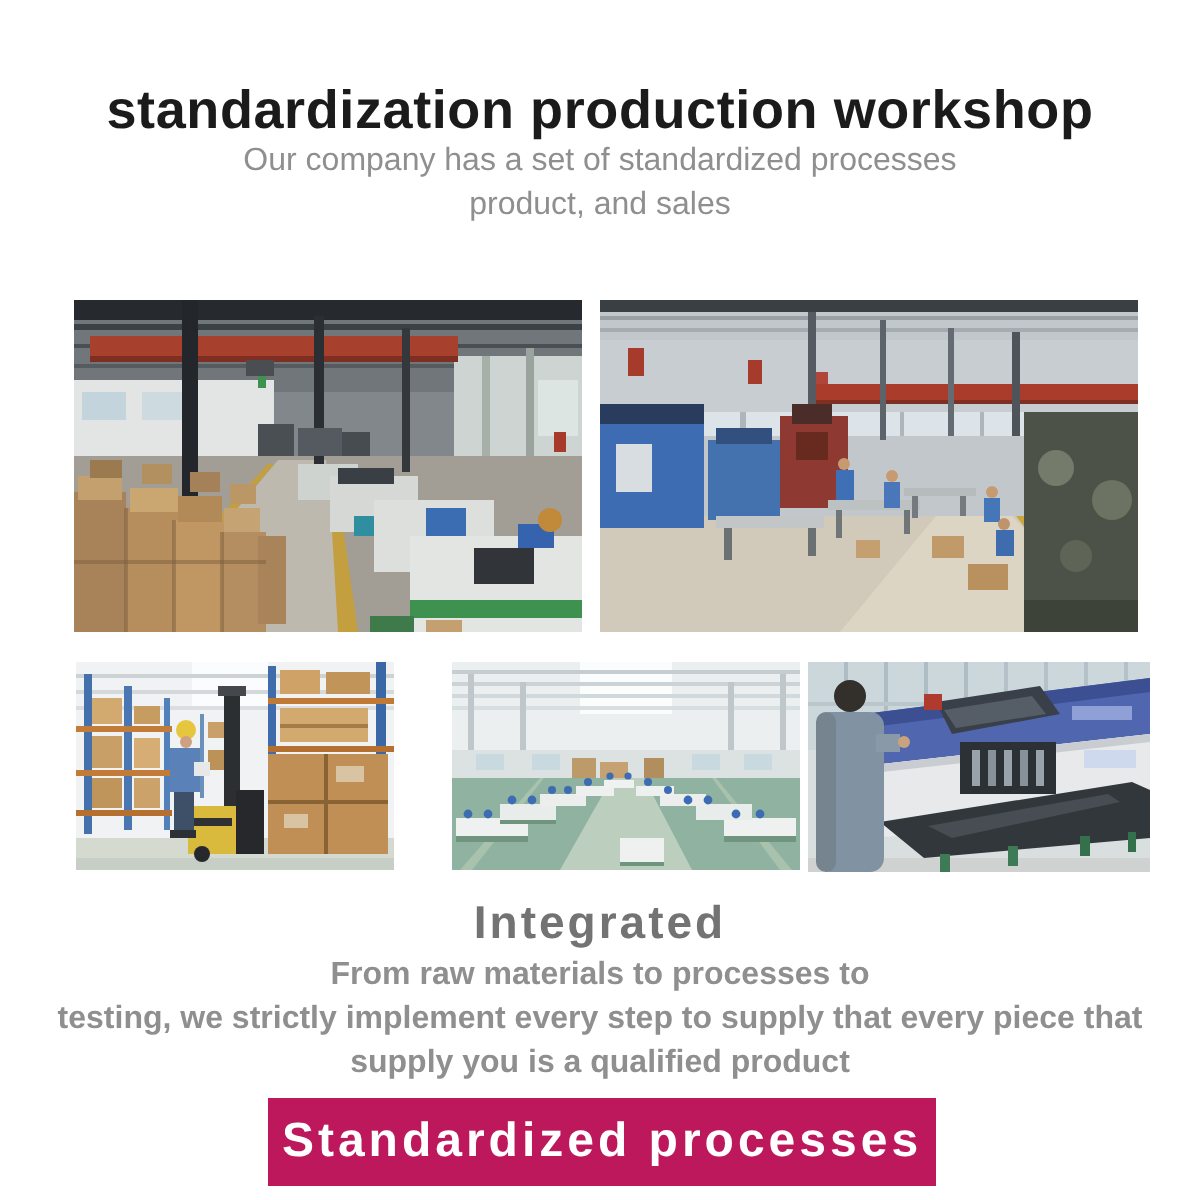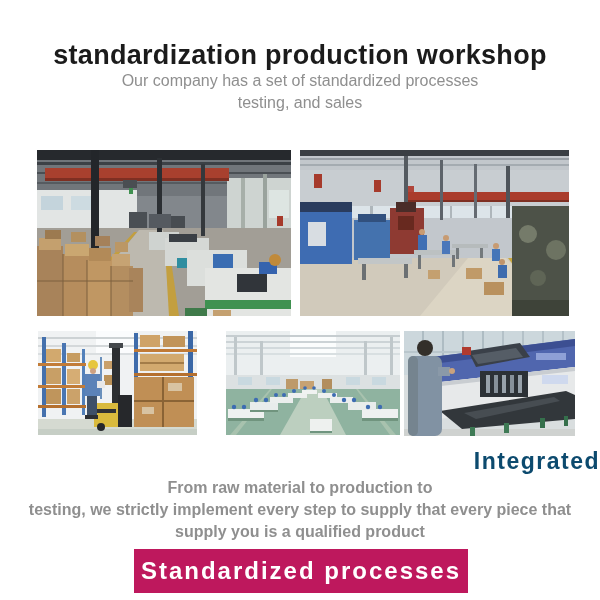--- a/index.html
+++ b/index.html
@@ -18,43 +18,43 @@
   }
   .subtitle .line, .integrated-body .line { white-space:nowrap; }
   .photo { position:absolute; overflow:hidden; background:#cfd3d4; }
   .photo svg { display:block; width:100%; height:100%; }
   .ph1 { left:37px;  top:150px; width:254px; height:166px; }
   .ph2 { left:300px; top:150px; width:269px; height:166px; }
   .ph3 { left:38px;  top:331px; width:159px; height:104px; }
   .ph4 { left:226px; top:331px; width:174px; height:104px; }
   .ph5 { left:404px; top:331px; width:171px; height:105px; }
   .integrated {
-    position:absolute; top:448px; left:0; width:600px; text-align:right;
-    font-size:23px; line-height:26px; font-weight:bold; color:#0c4a6e; letter-spacing:1.5px;
+    position:absolute; top:448px; left:0; width:600px; text-align:center;
+    font-size:23px; line-height:26px; font-weight:bold; color:#737373; letter-spacing:1.5px;
   }
   .integrated-body {
     position:absolute; top:477px; left:0; width:600px; text-align:center;
     color:#8f8f8f; font-size:16px; line-height:22px; font-weight:bold;
   }
   .banner {
     position:absolute; top:549px; left:134px; width:334px; height:44px;
     background:#be185d; color:#ffffff; display:flex; align-items:center; justify-content:center;
     font-size:24px; font-weight:bold; letter-spacing:2px; white-space:nowrap;
   }
 </style>
 </head>
 <body>
 
 <div class="canvas">
 
   <h1 class="title">standardization production workshop</h1>
 
   <div class="subtitle">
     <div class="line">Our company has a set of standardized processes</div>
-    <div class="line">testing, and sales</div>
+    <div class="line">product, and sales</div>
   </div>
 
   <figure class="photo ph1" role="img" aria-label="Factory aisle with stacked cardboard boxes on the left, injection molding machines on the right and a red overhead crane">
     <svg viewBox="0 0 254 166" preserveAspectRatio="none">
       <rect x="0" y="0" width="254" height="166" fill="#82878c"></rect>
       <rect x="0" y="0" width="254" height="10" fill="#26292d"></rect>
       <rect x="0" y="10" width="254" height="36" fill="#71767b"></rect>
       <rect x="0" y="12" width="254" height="3" fill="#3c4146"></rect>
       <rect x="0" y="22" width="254" height="2" fill="#4a4f54"></rect>
       <rect x="0" y="32" width="254" height="2" fill="#565b60"></rect>
@@ -322,21 +322,21 @@
       <rect x="4" y="25" width="34" height="80" rx="7" fill="#8192a3"></rect>
       <rect x="4" y="25" width="10" height="80" rx="5" fill="#75848f"></rect>
       <rect x="34" y="36" width="12" height="9" fill="#8a99a8"></rect>
       <circle cx="48" cy="40" r="3" fill="#c9a27e"></circle>
     </svg>
   </figure>
 
   <h2 class="integrated">Integrated</h2>
 
   <div class="integrated-body">
-    <div class="line">From raw material to production to</div>
+    <div class="line">From raw materials to processes to</div>
     <div class="line">testing, we strictly implement every step to supply that every piece that</div>
     <div class="line">supply you is a qualified product</div>
   </div>
 
   <div class="banner">
     <span>Standardized processes</span>
   </div>
 
 </div>
 

